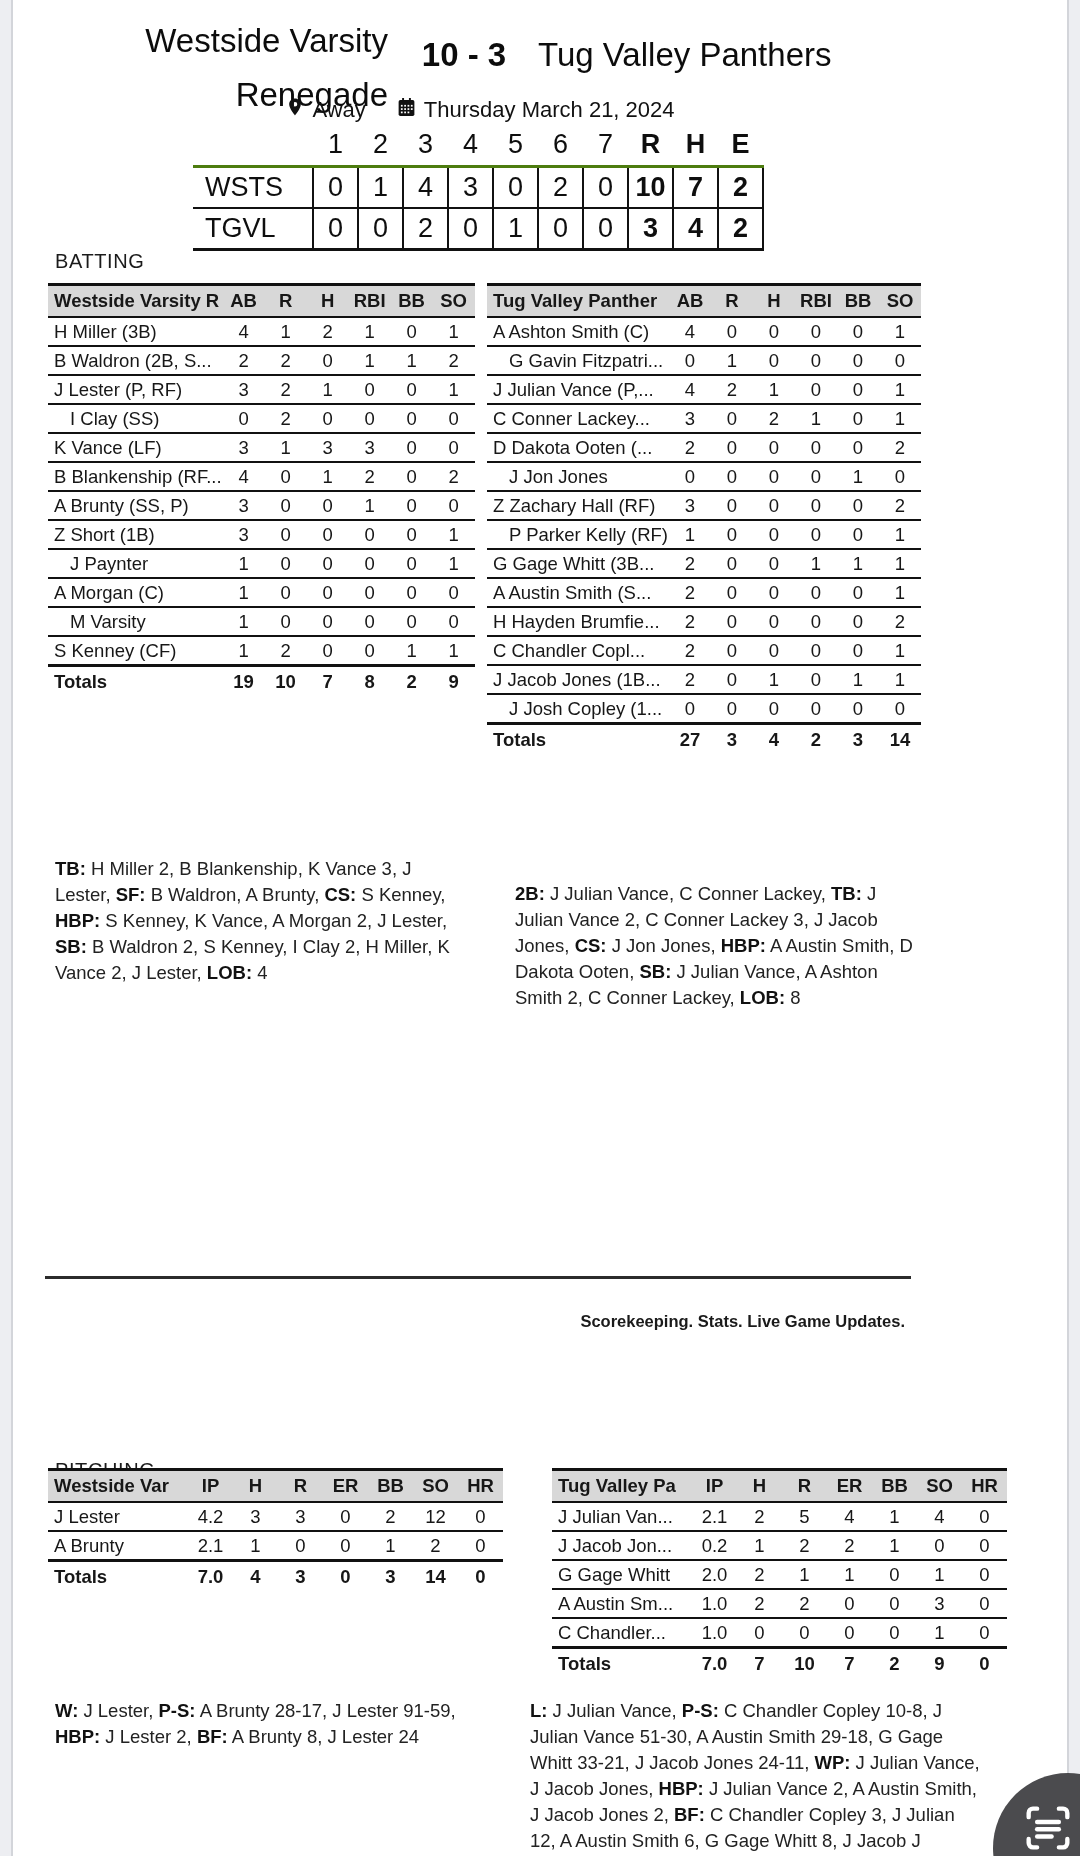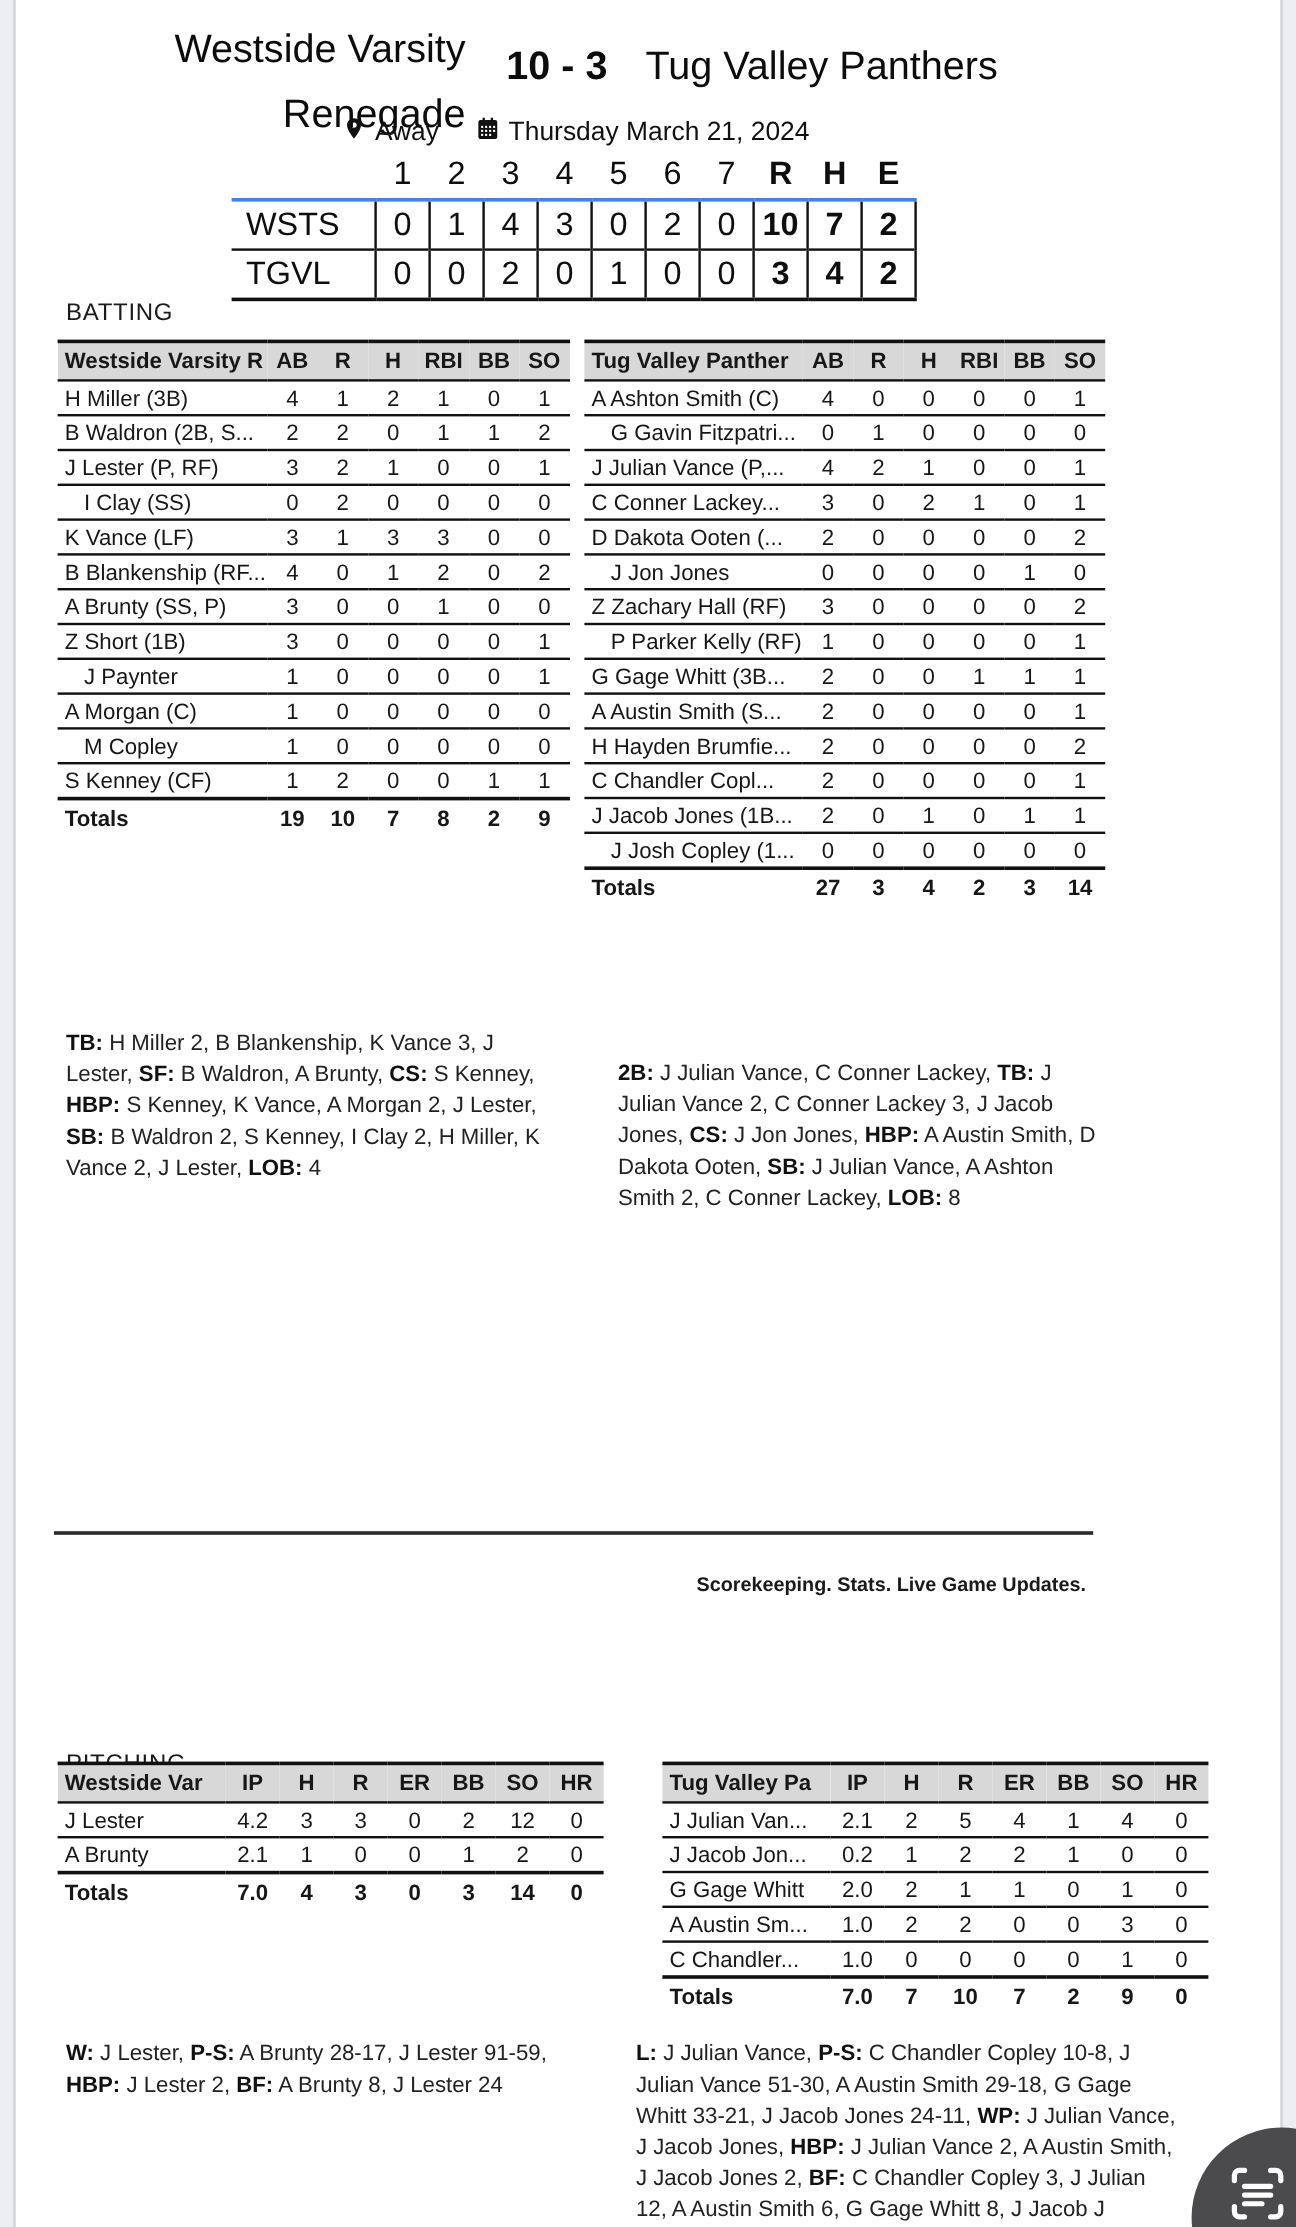--- a/index.html
+++ b/index.html
@@ -19,21 +19,21 @@
           justify-content:center;align-items:center;gap:30px;font-size:22px;color:#111;}
   .meta{display:flex;align-items:flex-start;gap:7px;}
 
   
   table{border-collapse:collapse;table-layout:fixed;}
   .ls{position:absolute;left:193px;top:128px;font-size:27px;color:#0e0e0e;}
   .ls col.n{width:120px;} .ls col.v{width:45px;}
   .ls thead td{text-align:center;padding-bottom:5px;height:30px;font-weight:400;}
   .ls thead td.b{font-weight:700;}
   .ls tbody td{height:37px;text-align:center;border-top:2px solid #111;}
-  .ls tbody tr:first-child td{border-top:3px solid #3b82f6;}
+  .ls tbody tr:first-child td{border-top:3px solid #4d7c0f;}
   .ls tbody tr:last-child td{border-bottom:3px solid #111;}
   .ls tbody td.c{border-left:2px solid #111;}
   .ls tbody td.c:last-child{border-right:2px solid #111;}
   .ls td.name{text-align:left;padding-left:12px;}
   .ls tbody td.b{font-weight:700;}
 
   
   .sec{position:absolute;left:55px;font-size:20px;letter-spacing:0.6px;color:#1b1b1b;}
   .sec.bat{top:250px;} .sec.pit{top:1440px;margin-top:19px;}
 
@@ -275,21 +275,21 @@
         <tr>
           <td class="name">A Morgan (C)</td>
           <td class="c">1</td>
           <td class="c">0</td>
           <td class="c">0</td>
           <td class="c">0</td>
           <td class="c">0</td>
           <td class="c">0</td>
         </tr>
         <tr>
-          <td class="name ind">M Copley</td>
+          <td class="name ind">M Varsity</td>
           <td class="c">1</td>
           <td class="c">0</td>
           <td class="c">0</td>
           <td class="c">0</td>
           <td class="c">0</td>
           <td class="c">0</td>
         </tr>
         <tr>
           <td class="name">S Kenney (CF)</td>
           <td class="c">1</td>

